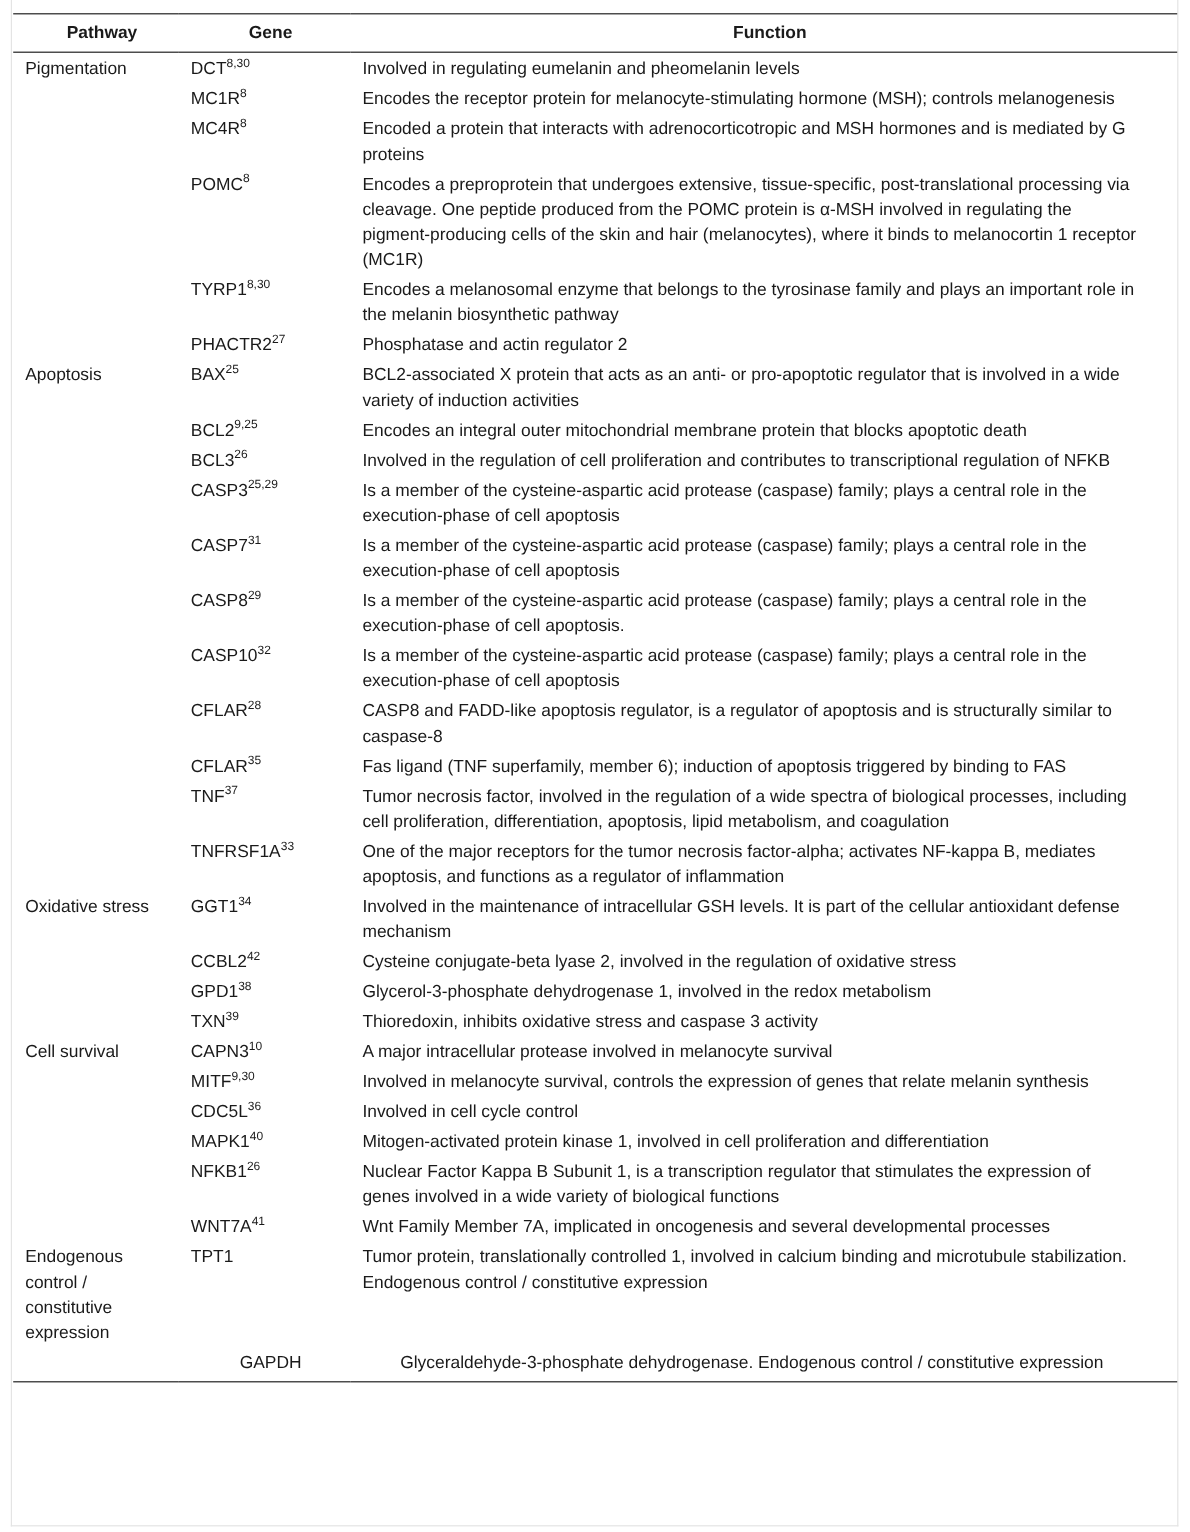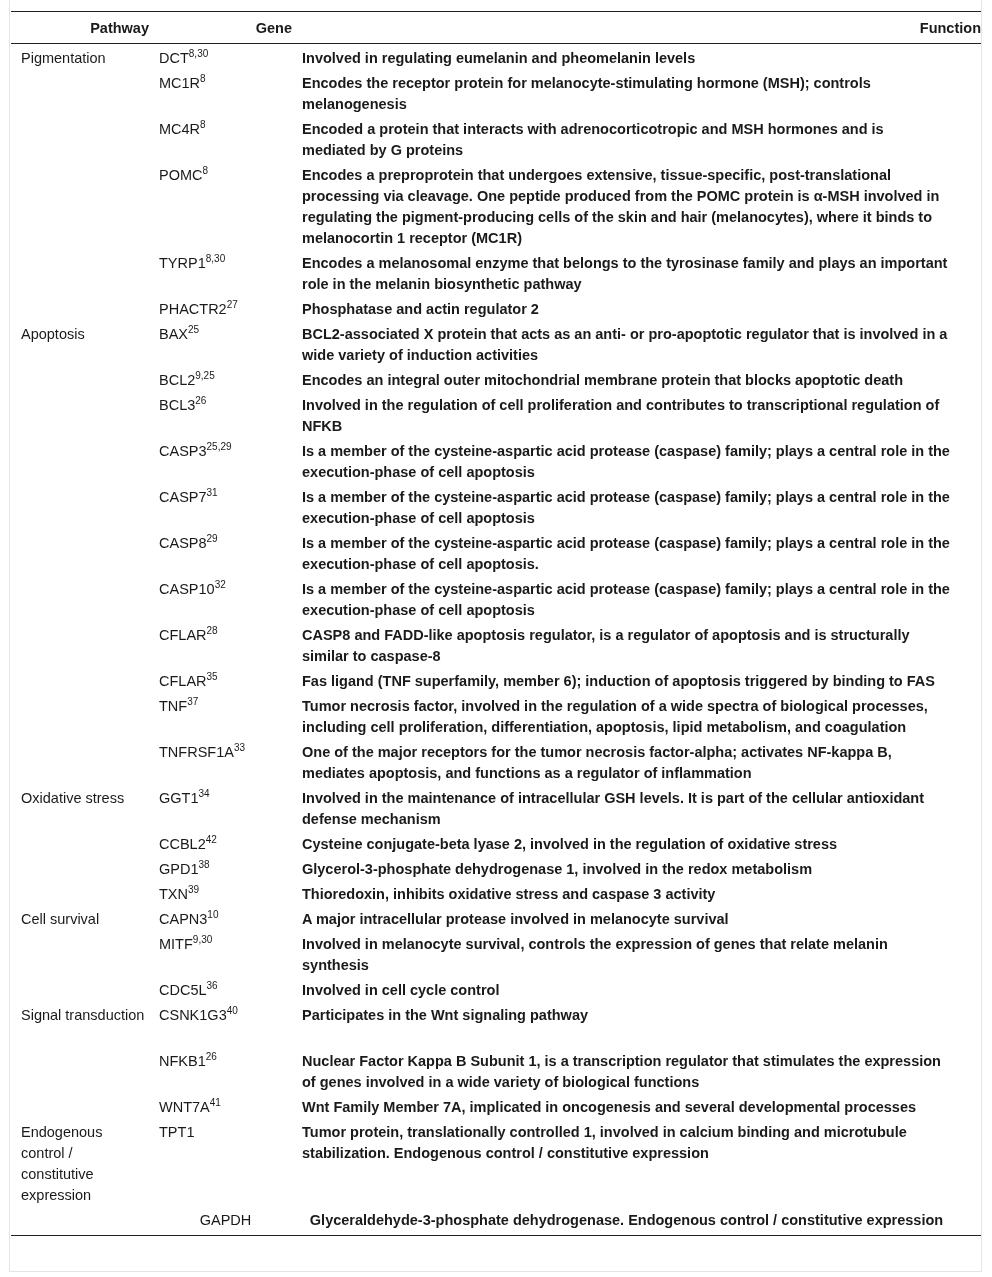--- a/index.html
+++ b/index.html
@@ -12,30 +12,30 @@
     border-left: 1px solid #e4e4e4; border-right: 1px solid #e4e4e4; border-bottom: 1px solid #e4e4e4;
     box-sizing: border-box;
   }
   table {
     position: absolute; left: 11px; top: 11px; width: 970px;
     border-collapse: collapse; table-layout: fixed;
   }
   thead tr { border-top: 1px solid #222; border-bottom: 1px solid #222; }
   tbody { border-bottom: 1px solid #222; }
   th {
-    text-align: right; font-weight: bold; font-size: 14.5px;
+    text-align: center; font-weight: bold; font-size: 14.5px;
     padding: 7px 0 6px 10px; line-height: 18px;
   }
   td {
     vertical-align: top; padding: 2px 0 2px 10px; line-height: 21px; font-size: 14.5px;
   }
   col.c1 { width: 138px; }
   col.c2 { width: 143px; }
   col.c3 { width: 689px; }
-  td.func { padding-right: 30px; font-weight: bold; }
+  td.func { padding-right: 30px; }
   sup { font-size: 10px; line-height: 0; vertical-align: 6px; }
   tbody tr:first-child td { padding-top: 4px; }
   tbody tr:last-child td { padding-bottom: 4px; text-align: center; }
 </style>
 </head>
 <body>
 
 <div class="frame"></div>
 
 <table>
@@ -166,23 +166,23 @@
         <td></td>
         <td><span>MITF</span><sup>9,30</sup></td>
         <td class="func">Involved in melanocyte survival, controls the expression of genes that relate melanin synthesis</td>
       </tr>
       <tr>
         <td></td>
         <td><span>CDC5L</span><sup>36</sup></td>
         <td class="func">Involved in cell cycle control</td>
       </tr>
       <tr>
-        <td>Signal transduction</td>
-        <td><span>CSNK1G3</span><sup>40</sup></td>
-        <td class="func" style="height: 42px;">Participates in the Wnt signaling pathway</td>
+        <td></td>
+        <td><span>MAPK1</span><sup>40</sup></td>
+        <td class="func">Mitogen-activated protein kinase 1, involved in cell proliferation and differentiation</td>
       </tr>
       <tr>
         <td></td>
         <td><span>NFKB1</span><sup>26</sup></td>
         <td class="func">Nuclear Factor Kappa B Subunit 1, is a transcription regulator that stimulates the expression of genes involved in a wide variety of biological functions</td>
       </tr>
       <tr>
         <td></td>
         <td><span>WNT7A</span><sup>41</sup></td>
         <td class="func">Wnt Family Member 7A, implicated in oncogenesis and several developmental processes</td>

